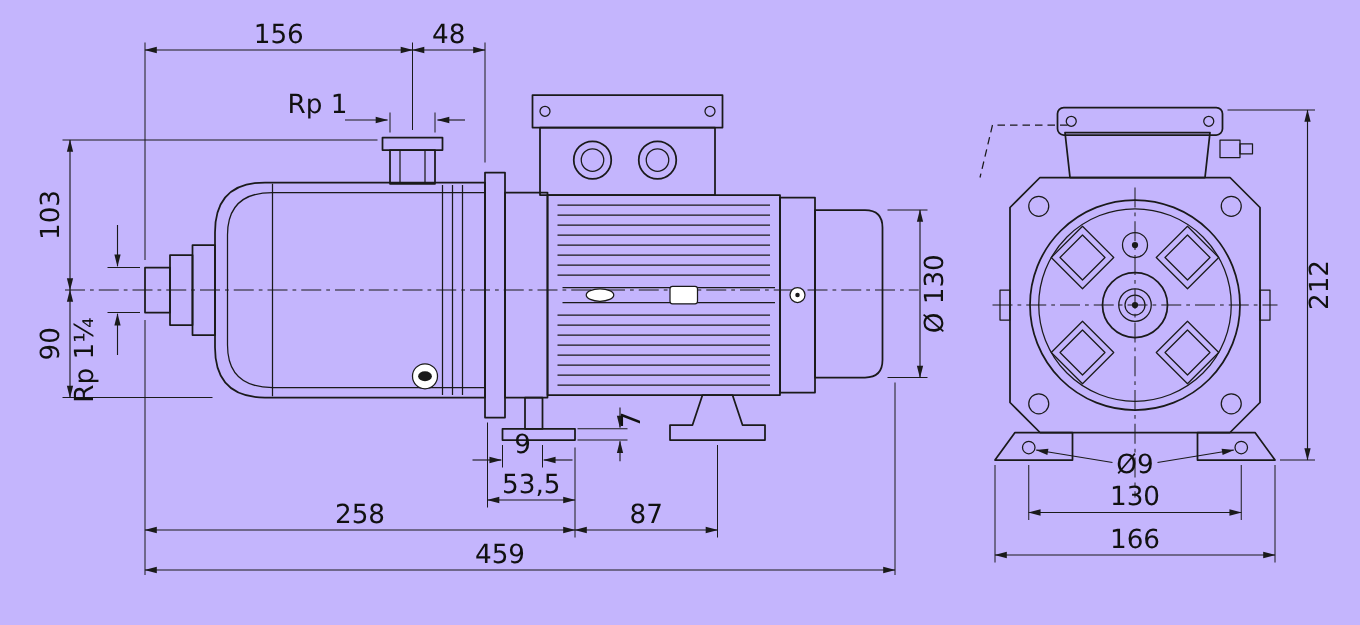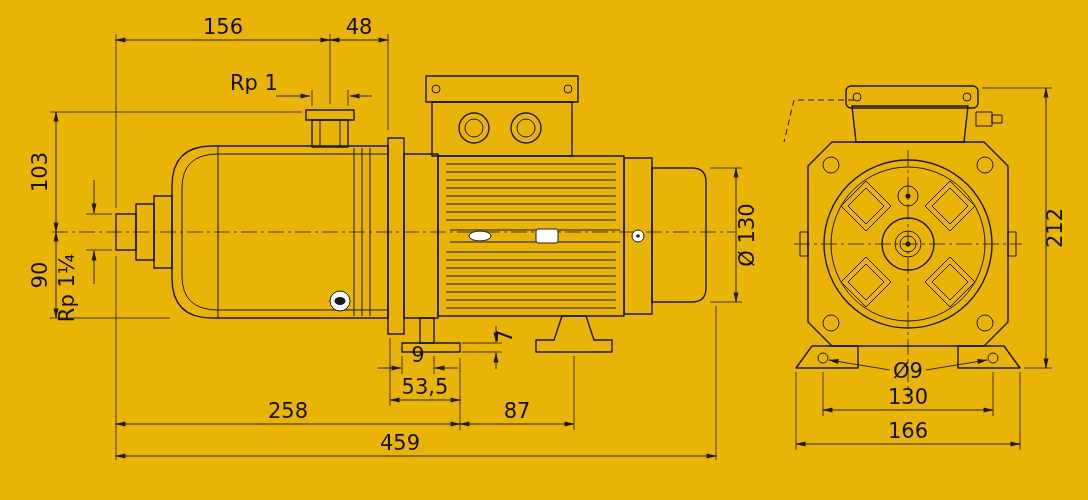--- a/index.html
+++ b/index.html
@@ -1,16 +1,16 @@
 <!DOCTYPE html>
 <html><head>
 <meta charset="utf-8">
 <style>
   html,body{margin:0;padding:0;background:#fff;}
-  .stage{width:1088px;height:500px;background:#eab308;position:relative;overflow:hidden;}
+  .stage{width:1088px;height:500px;background:#c4b5fd;position:relative;overflow:hidden;}
   svg{display:block;}
   .obj{stroke:#1a1a1a;stroke-width:1.4;fill:none;stroke-linejoin:round;}
   .obj2{stroke:#1a1a1a;stroke-width:1;fill:none;stroke-linejoin:round;}
   .thin{stroke:#1a1a1a;stroke-width:0.8;fill:none;}
   .dim{stroke:#1a1a1a;stroke-width:0.9;fill:none;}
   .cl{stroke:#1a1a1a;stroke-width:0.8;fill:none;stroke-dasharray:16 4 3 4;}
   .dash{stroke:#1a1a1a;stroke-width:1;fill:none;stroke-dasharray:6 4;}
   .dark{fill:#1a1a1a;stroke:none;}
   .wfill{fill:#fff;}
   text{font-family:"DejaVu Sans","Liberation Sans",sans-serif;font-size:21px;fill:#111;}

